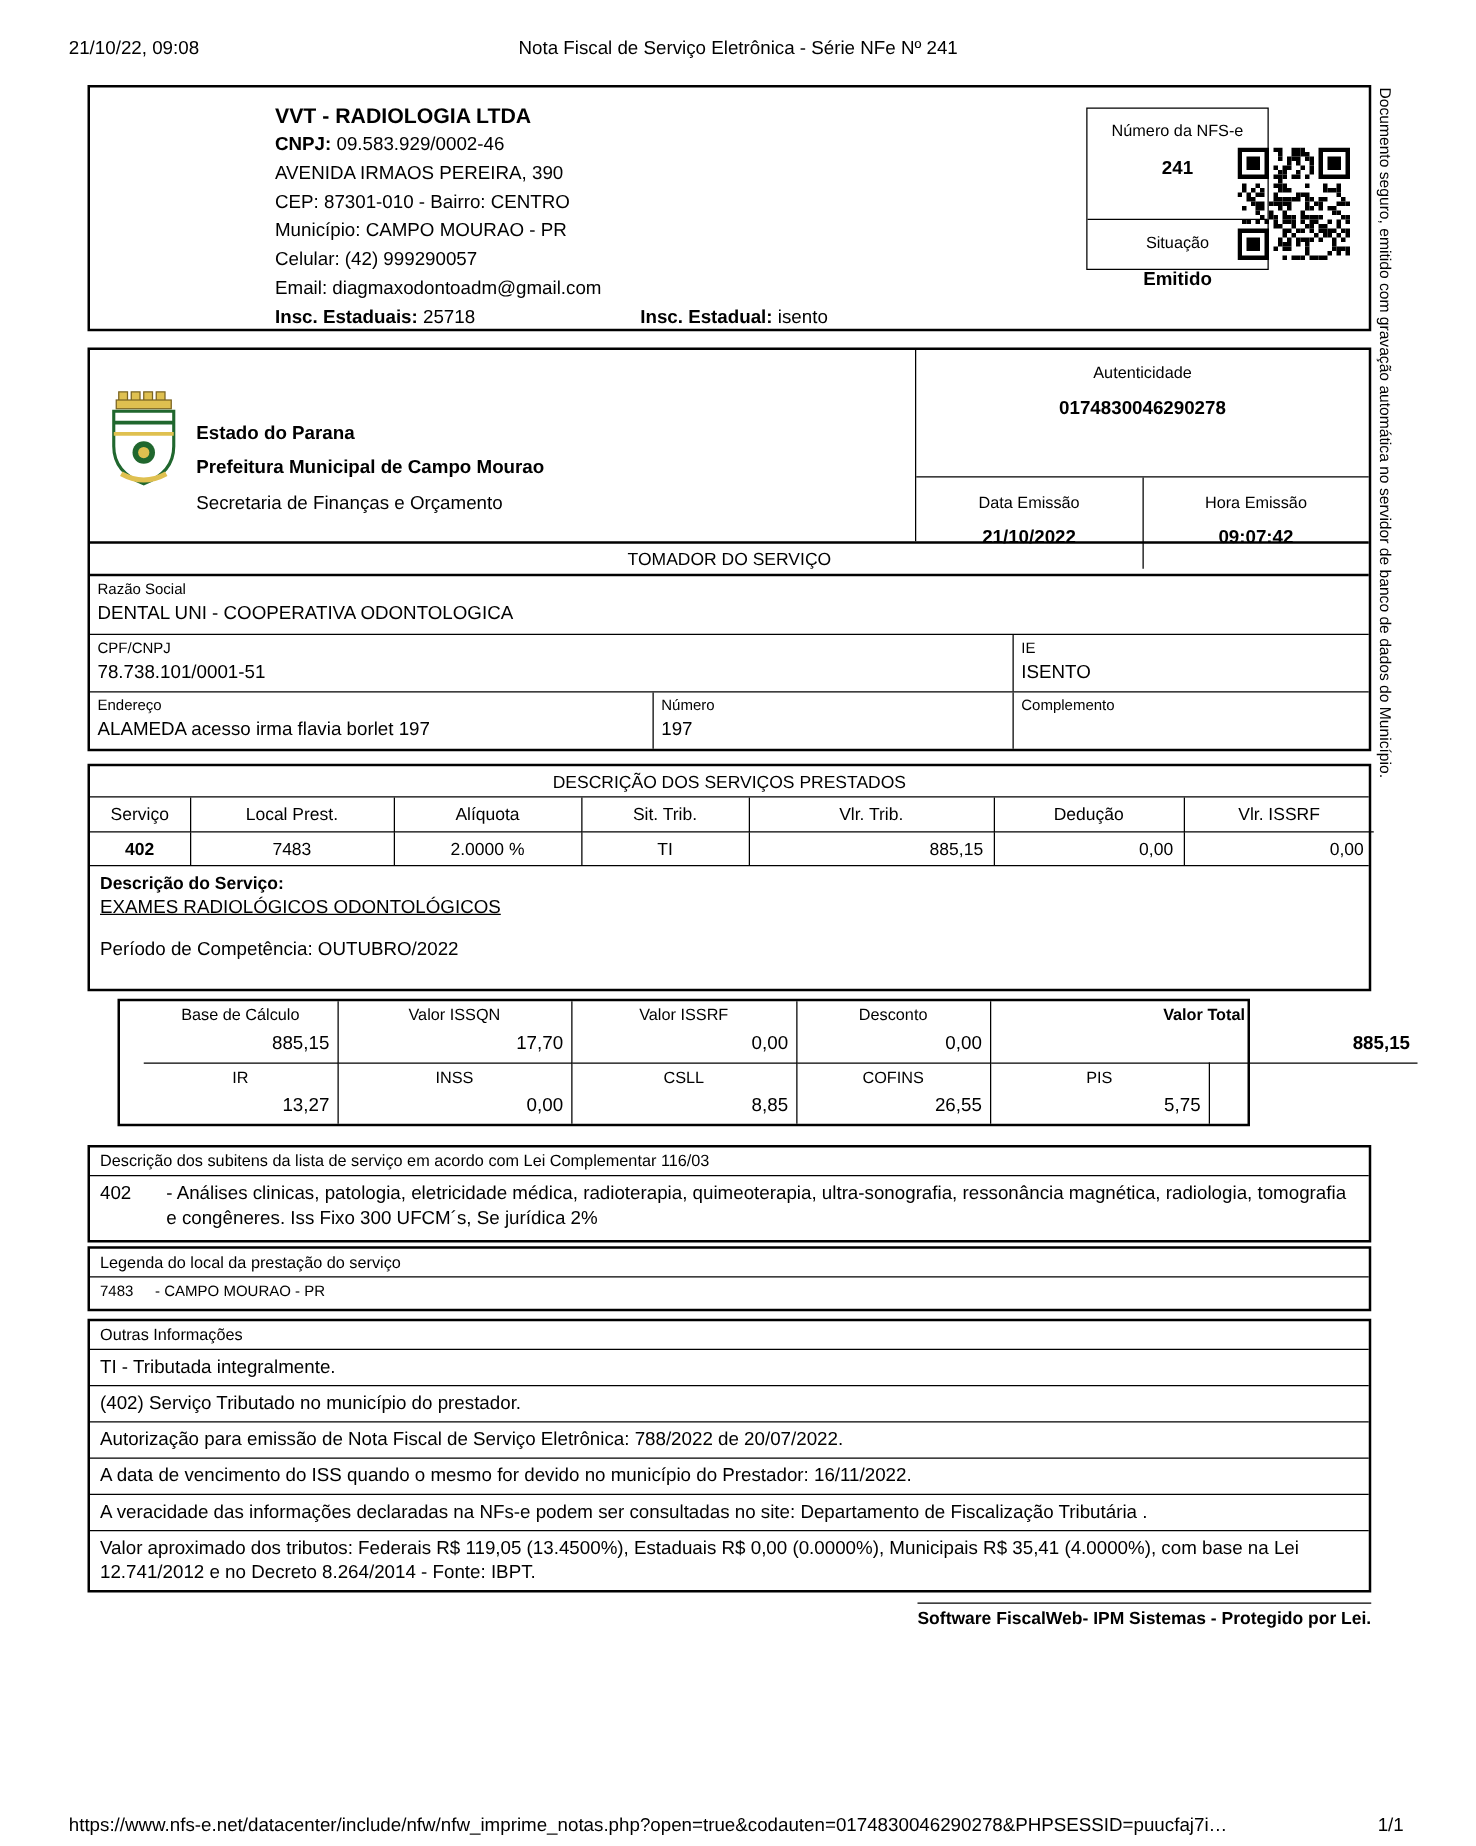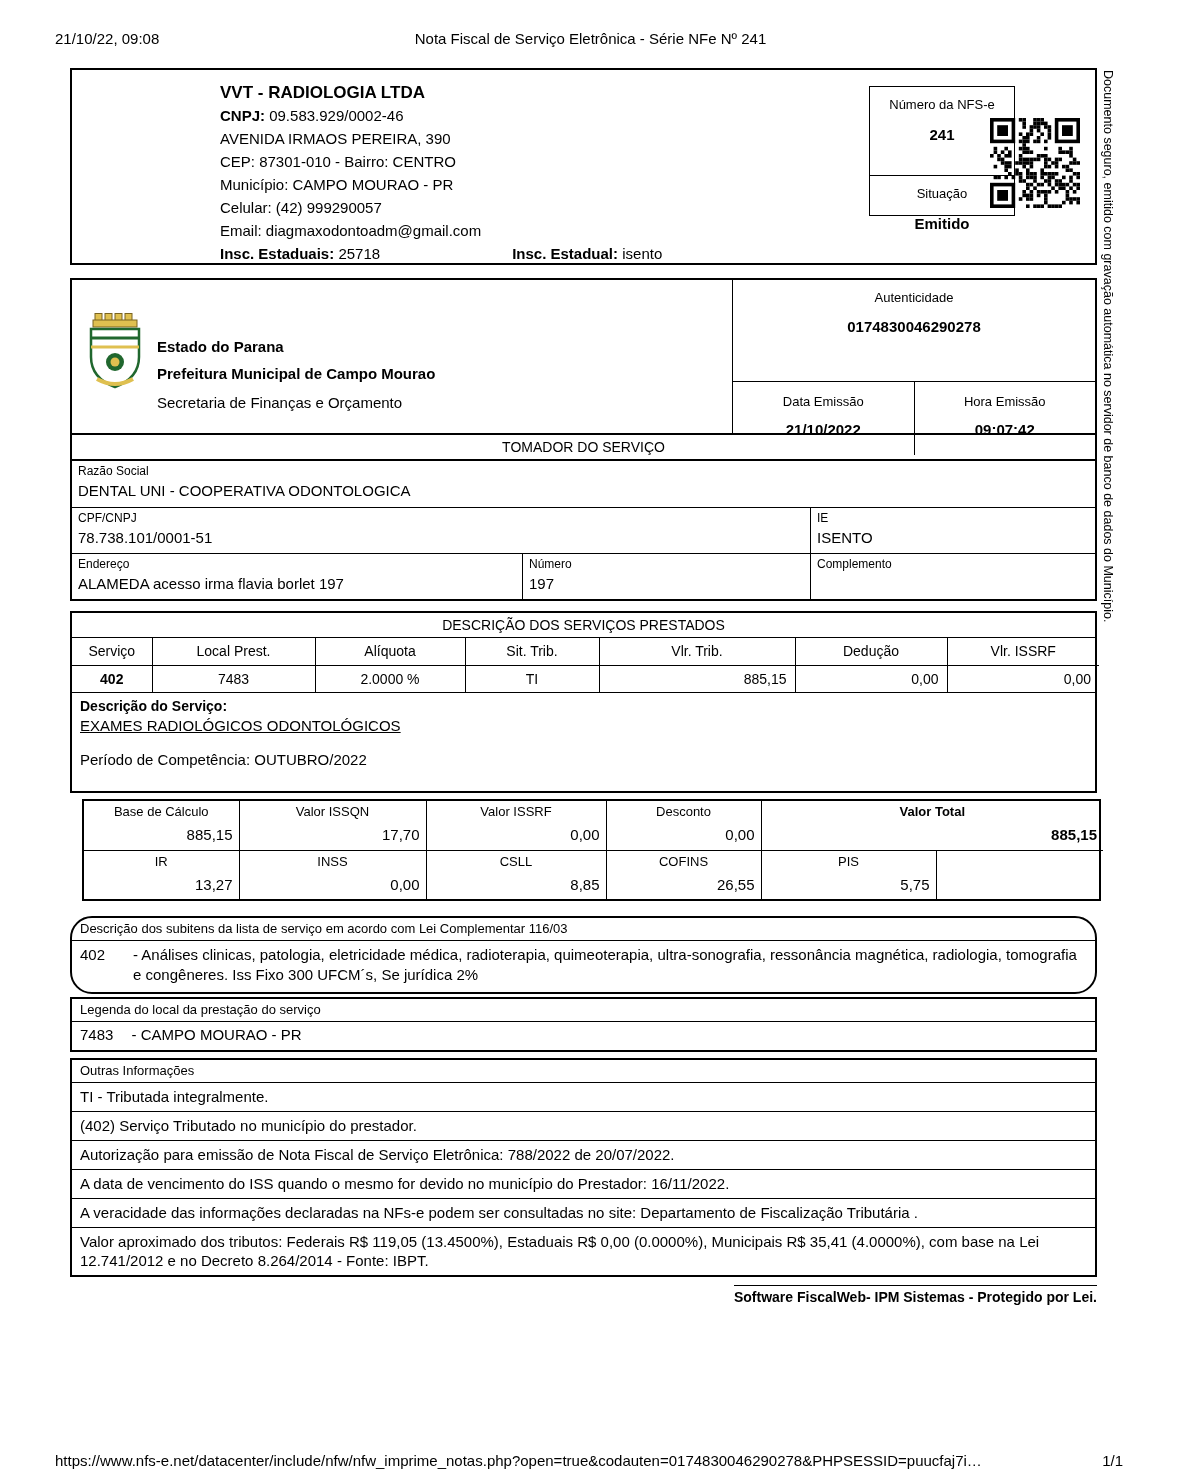--- a/index.html
+++ b/index.html
@@ -75,33 +75,33 @@
   table { width:100%; border-collapse:collapse; border-style:hidden; table-layout:fixed; }
   .srv-table th, .srv-table td { border:1px solid #000; font-weight:normal; font-size:14px; text-align:center; height:27px; }
   .srv-table td.num { text-align:right; padding-right:8px; }
   .srv-table td.code { font-weight:bold; }
   .srv-desc { padding:5px 8px 0; }
   .desc-label { font-size:14px; font-weight:bold; }
   .desc-value { font-size:15px; margin-top:3px;text-decoration:underline; }
   .periodo { font-size:15px; margin-top:17px; padding-bottom:23px; }
 
   
-  .totais { margin-top:6px; margin-left:12px; width:1019px; }
+  .totais { margin-top:6px; margin-left:24px; width:906px;padding-left:19px; }
   .tot-table td { border:1px solid #000; height:49px; vertical-align:top; }
   .t-label { font-size:13px; text-align:center; padding-top:3px; }
   .t-value { font-size:15px; text-align:right; padding:7px 6px 0 0; }
 
   
-  .subitens { margin-top:15px;border-radius:22px; }
+  .subitens { margin-top:15px; }
   .sub-title { font-size:13px; padding:3px 8px 4px; border-bottom:1px solid #000; }
   .sub-body { display:flex; padding:4px 8px 7px; font-size:15px; line-height:20px; }
   .sub-code { flex:0 0 53px; }
   .sub-text { flex:1; }
   .legenda { margin-top:3px; }
-  .leg-body { padding:4px 8px 7px; font-size:15px; }
+  .leg-body { padding:4px 8px 7px; font-size:12px; }
   .leg-code { margin-right:14px; }
   .outras { margin-top:6px; }
   .o-line { font-size:15px; padding:4px 8px 5px; border-bottom:1px solid #000; line-height:19px; }
   .o-line:last-child { border-bottom:none; }
 
   .doc-footer { text-align:right; margin-top:8px; }
   .doc-footer span { display:inline-block; border-top:1px solid #000; padding-top:3px; font-size:14px; font-weight:bold; }
 </style>
 </head>
 <body>

